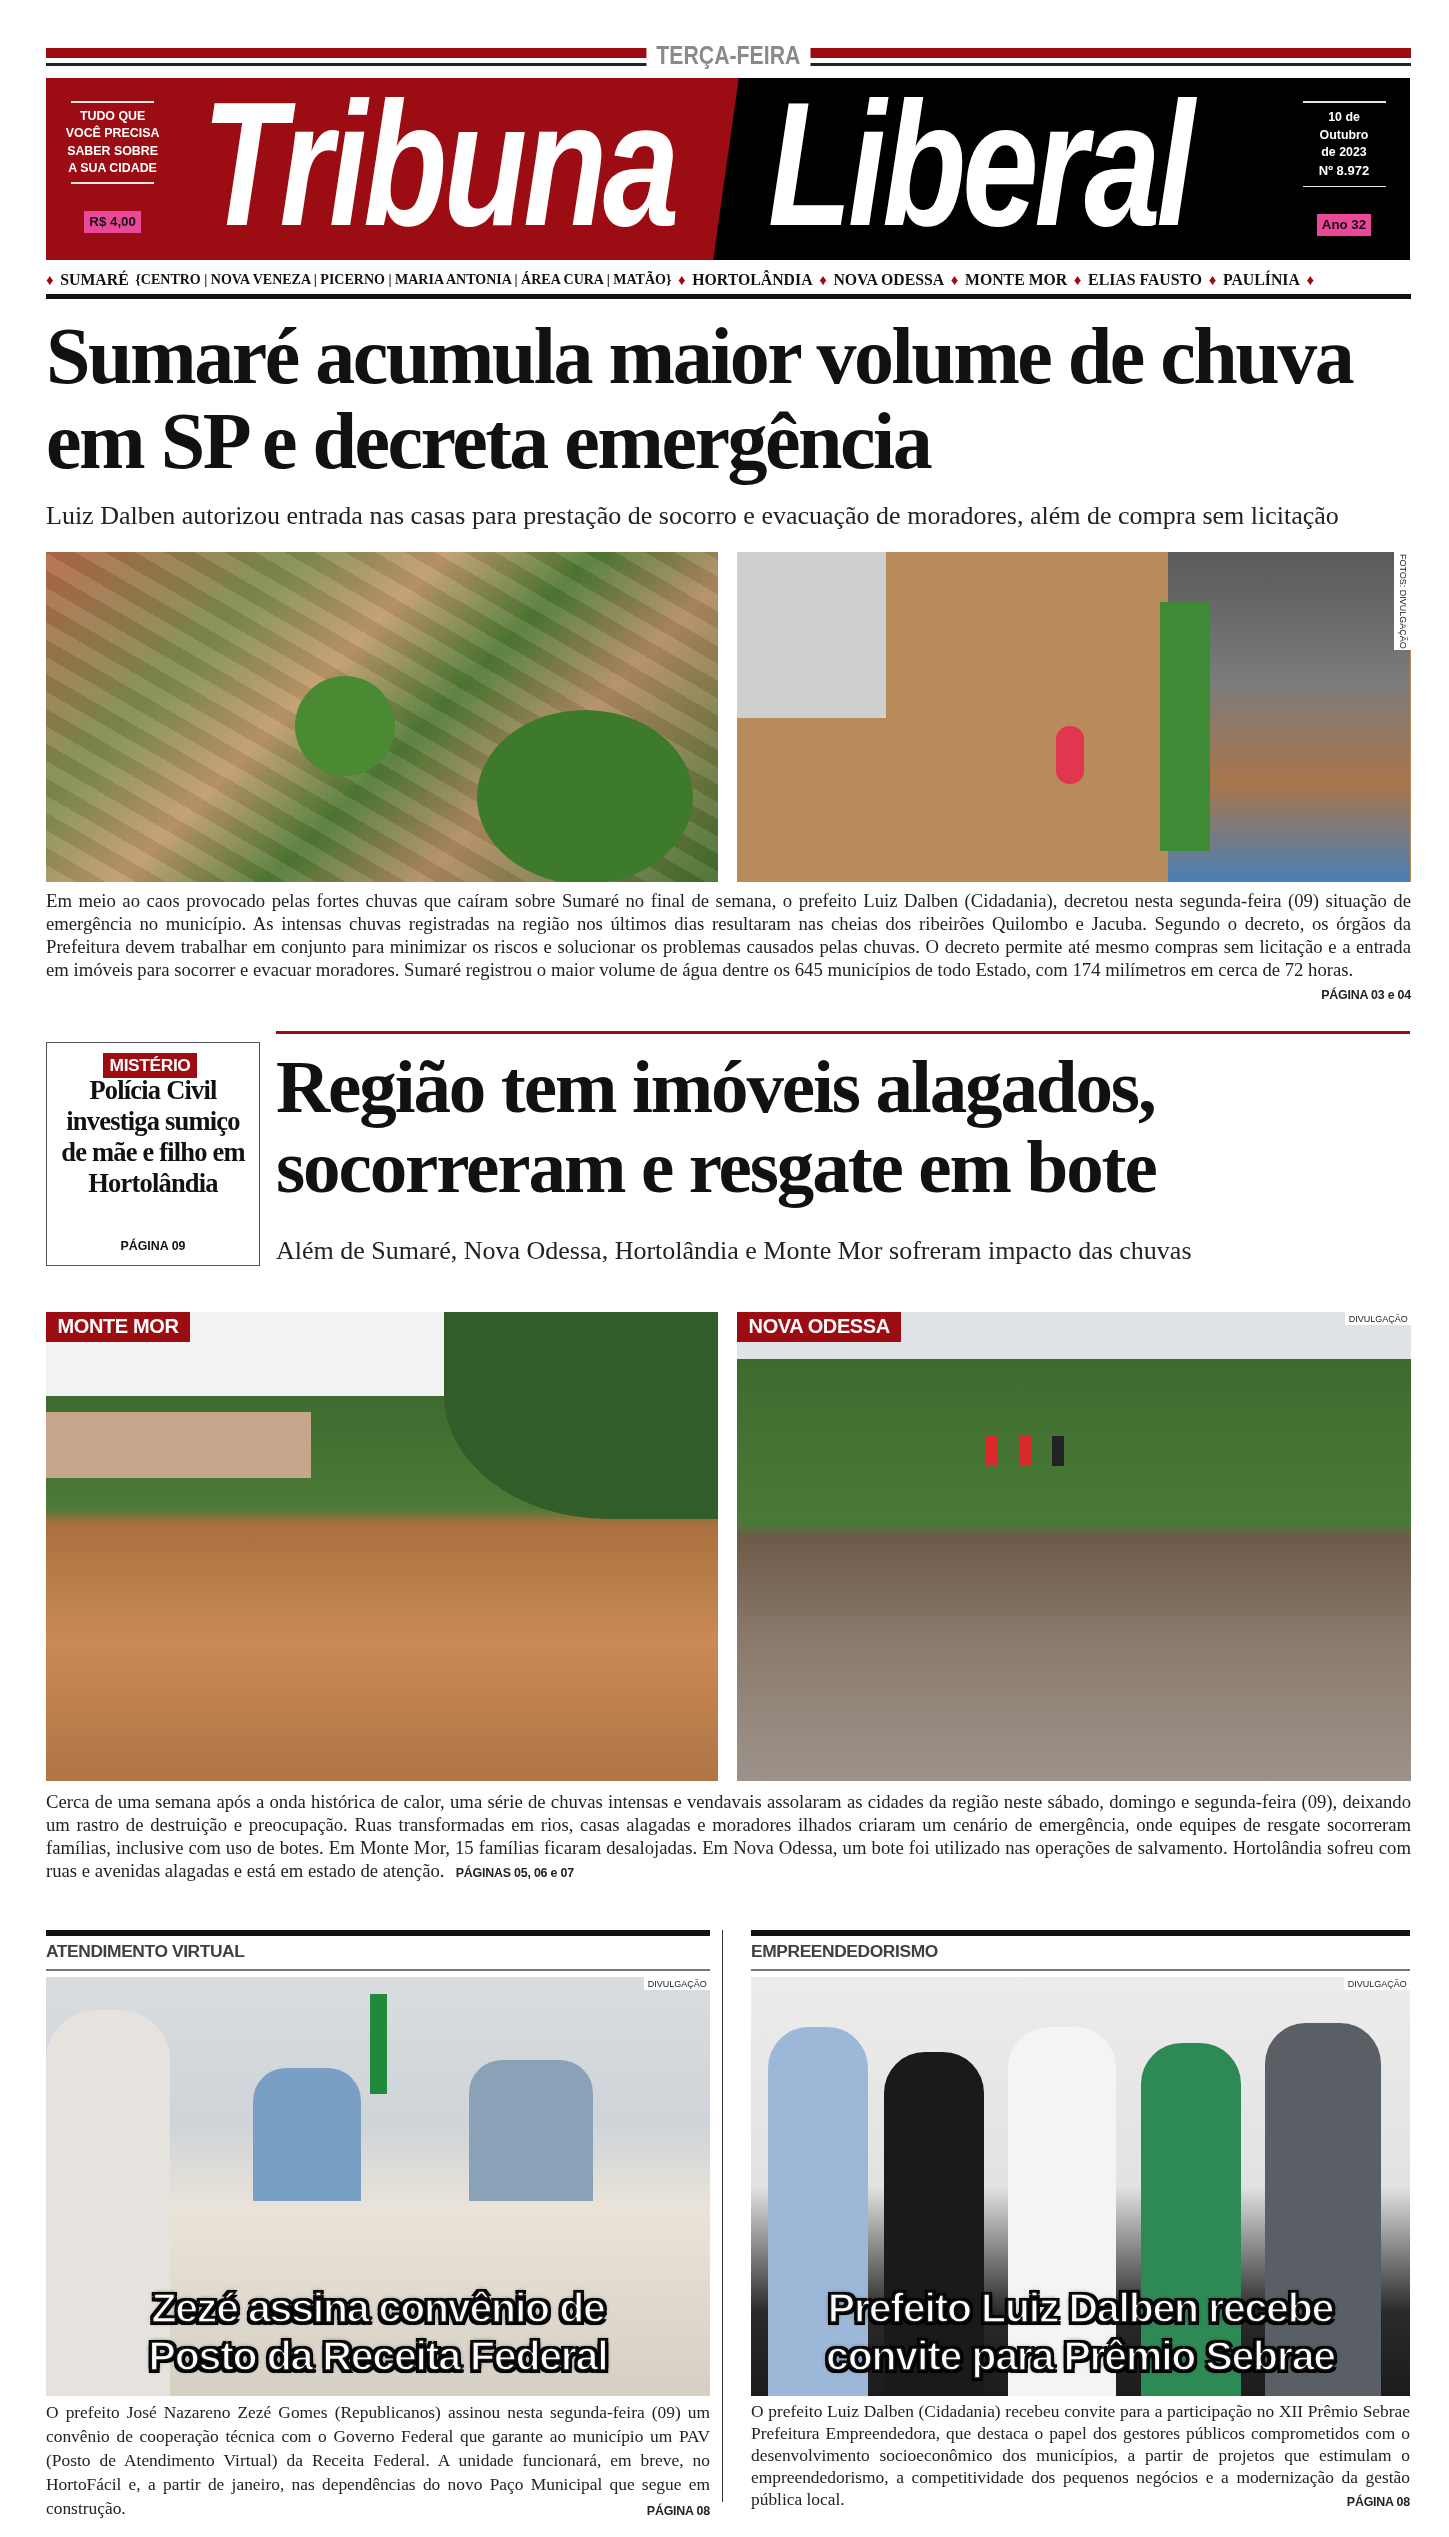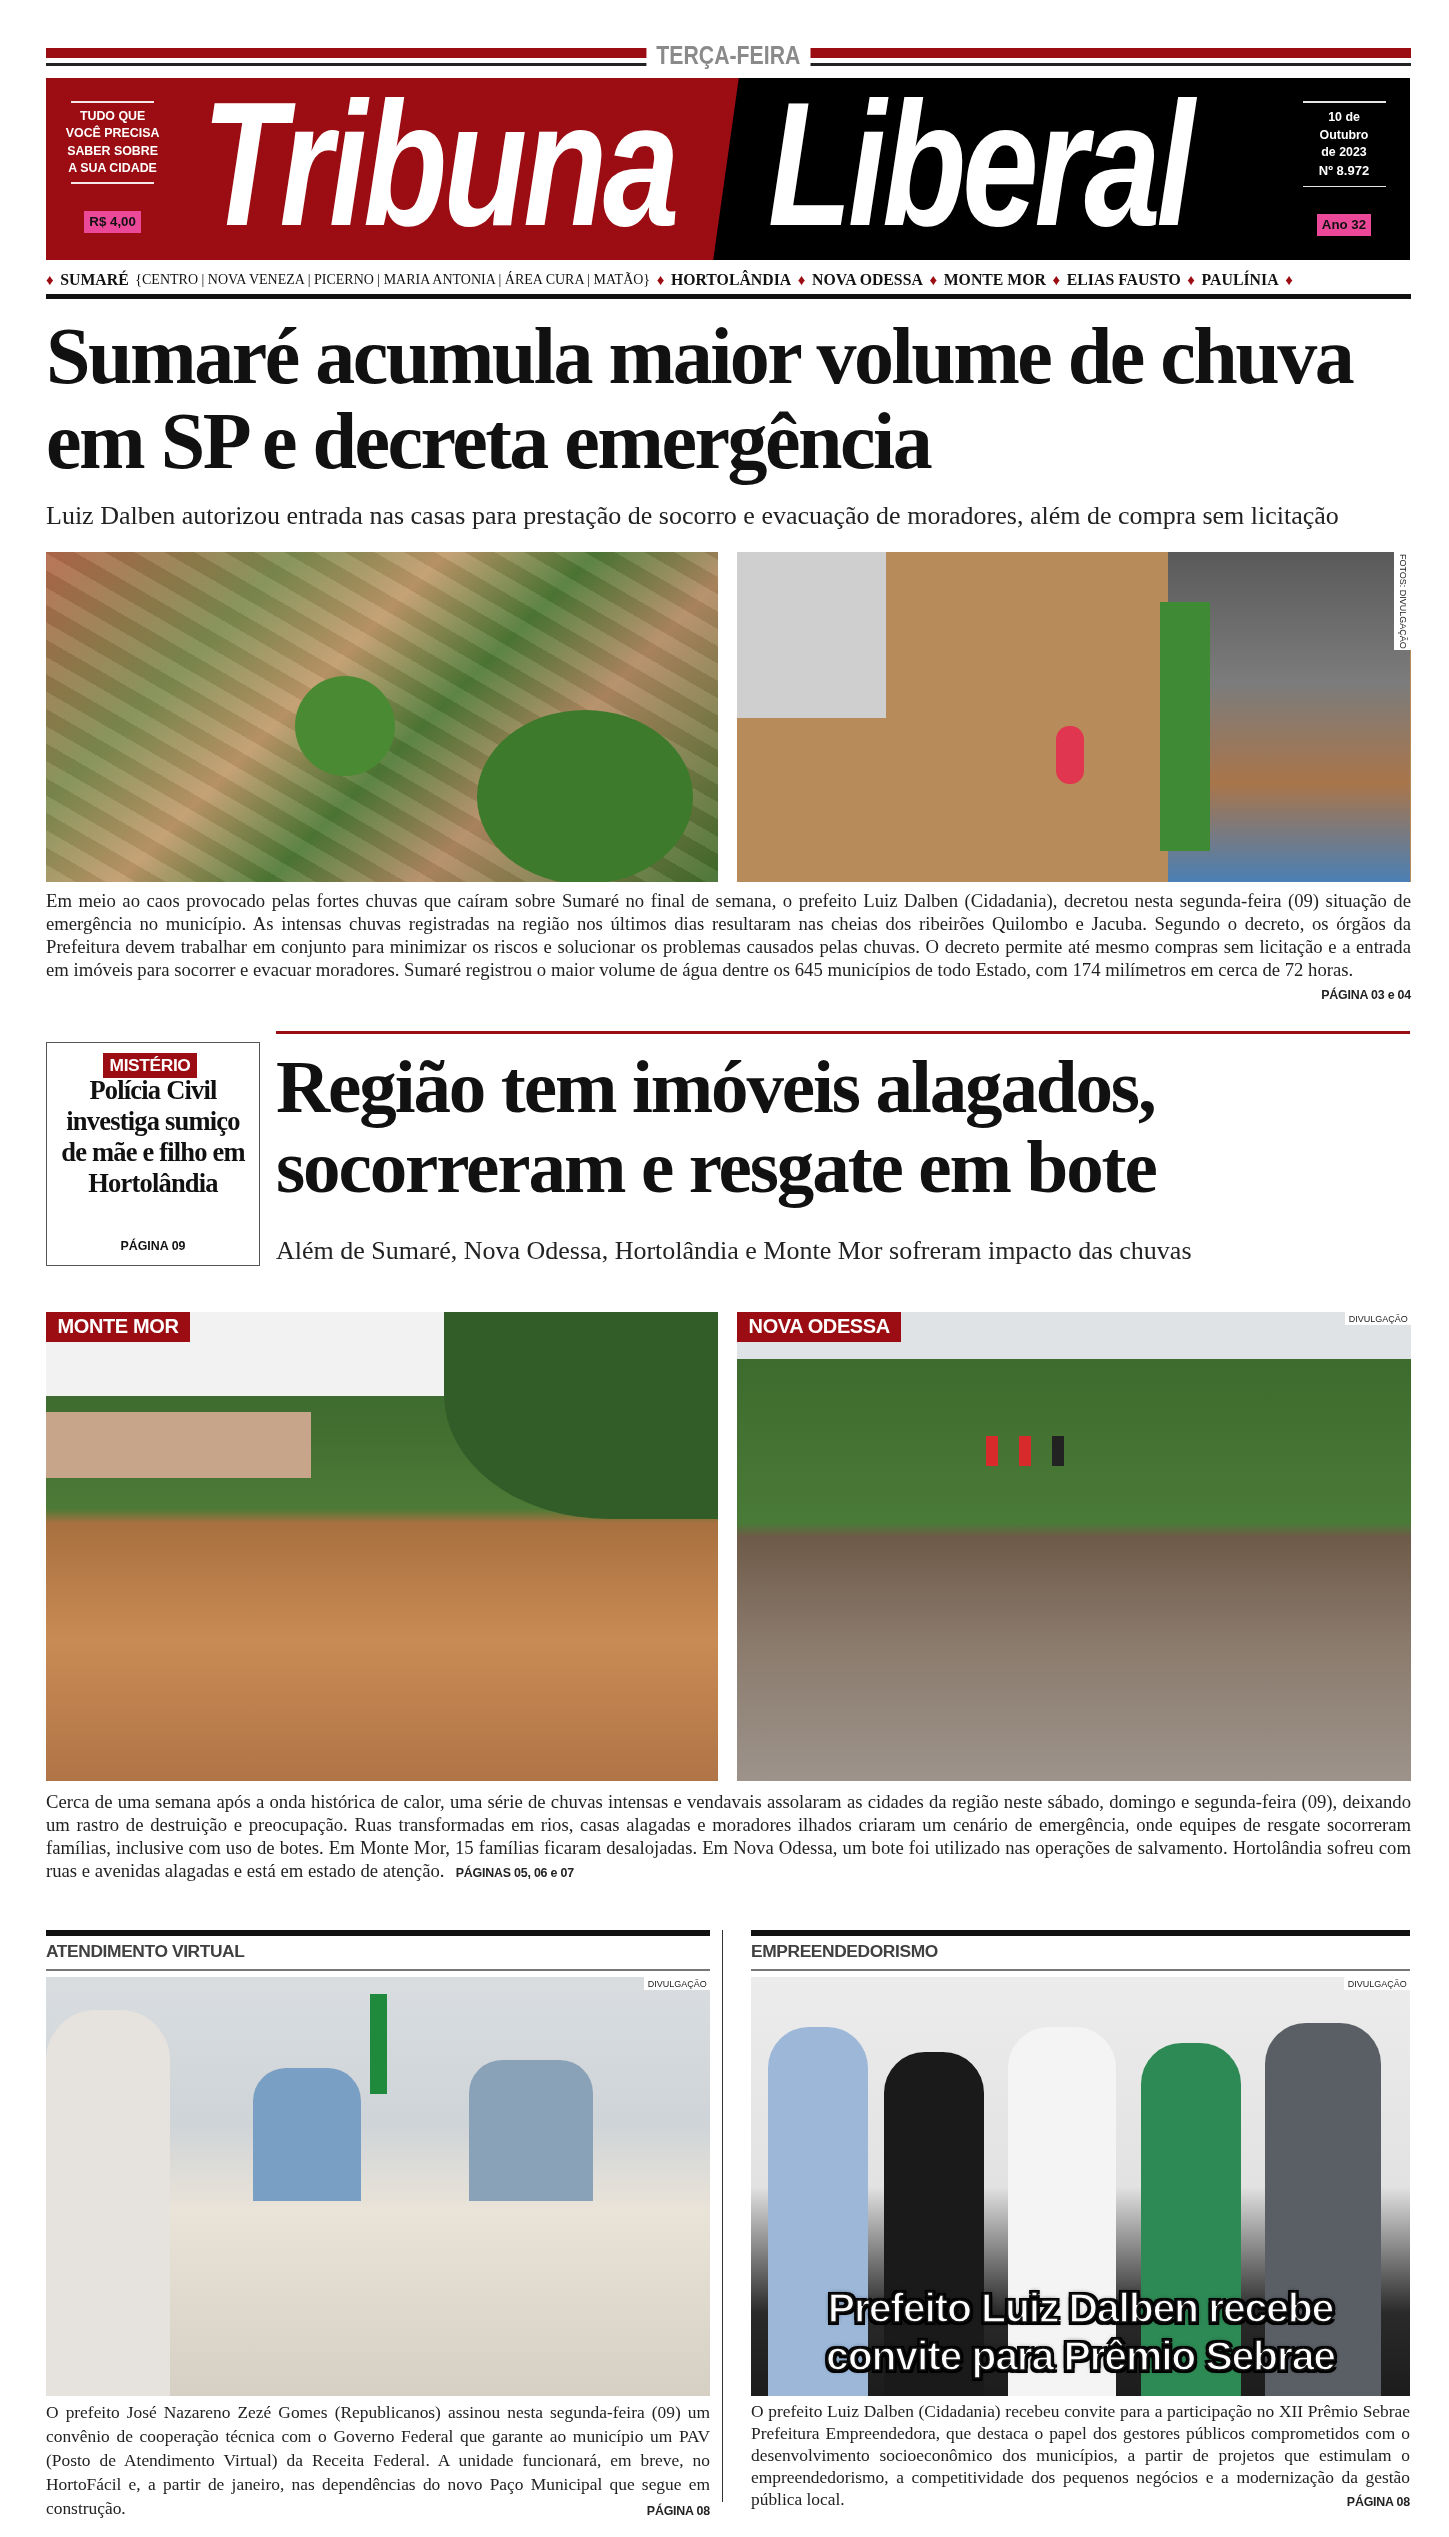--- a/index.html
+++ b/index.html
@@ -18,21 +18,21 @@
   .mast .slant{position:absolute;left:680px;top:0;width:50px;height:182px;background:#000;transform:skewX(-8deg);}
   .mast .title{position:absolute;top:-5px;font-family:"Liberation Sans",sans-serif;font-weight:900;font-style:italic;color:#fff;font-size:176px;line-height:182px;letter-spacing:-5px;transform:scaleX(.78);transform-origin:left top;}
   .mast .t1{left:156px;}
   .mast .t2{left:722px;}
   .side{position:absolute;color:#fff;text-align:center;font-family:"Liberation Sans",sans-serif;font-weight:700;font-size:12.4px;line-height:17.4px;}
   .side .hr{height:1.7px;background:#fff;margin:0 auto;width:83px;opacity:.9;}
   .pricebox{background:#ec4899;color:#111;display:inline-block;padding:2.5px 5px;font-size:13.3px;font-weight:700;}
   
   .nav{left:46px;top:267px;width:1365px;height:26.5px;border-bottom:5px solid #111;font-size:15.8px;font-weight:700;white-space:nowrap;display:flex;align-items:center;gap:6.6px;transform-origin:left center;}
   .nav .dia{color:#9b0d12;font-size:15px;}
-  .nav .sub{font-weight:400;text-align:right;}
+  .nav .sub{font-weight:700;text-align:right;}
   
   .h1{left:46px;top:314px;width:1365px;font-family:"Liberation Serif",serif;font-weight:700;font-size:80px;line-height:85px;letter-spacing:-2.5px;}
   .deck{font-family:"Liberation Serif",serif;font-size:26px;line-height:30px;color:#222;}
   .photo{position:absolute;overflow:hidden;}
   .credit{position:absolute;background:#fff;font-family:"Liberation Sans",sans-serif;font-size:9px;color:#222;padding:1.7px 3.3px;}
   .body{font-family:"Liberation Serif",serif;font-size:18.7px;line-height:23px;color:#222;text-align:justify;}
   .pg{font-family:"Liberation Sans",sans-serif;font-weight:700;font-size:12.4px;letter-spacing:-0.2px;float:right;margin-top:3.3px;}
   .tag{position:absolute;background:#9b0d12;color:#fff;font-family:"Liberation Sans",sans-serif;font-weight:700;font-size:20px;padding:3.3px 11.6px;letter-spacing:-0.4px;}
   .sechead{position:absolute;border-top:6.6px solid #111;border-bottom:2.5px solid #777;height:33px;}
   .sechead span{position:absolute;left:0;top:5px;color:#404040;font-family:"Liberation Sans",sans-serif;font-weight:700;font-size:17.4px;letter-spacing:-0.4px;}
@@ -146,20 +146,24 @@
 <div class="sechead" style="left:46px;top:1930px;width:664px;">
   <span>ATENDIMENTO VIRTUAL</span>
 </div>
 <div class="abs" style="left:722px;top:1930px;width:0.8px;height:572px;background:#333;"></div>
 <div class="photo" style="left:46px;top:1977px;width:664px;height:419px;background:linear-gradient(180deg,#d9dde0 0%,#cfd4d8 35%,#e9e3d8 55%,#d6cfc4 100%);">
   <div style="position:absolute;left:0;top:33px;width:124px;height:386px;background:#e6e3de;border-radius:50px 50px 0 0;"></div>
   <div style="position:absolute;left:207px;top:91px;width:108px;height:133px;background:#7a9fc4;border-radius:33px 33px 0 0;"></div>
   <div style="position:absolute;left:423px;top:83px;width:124px;height:141px;background:#8aa2b8;border-radius:33px 33px 0 0;"></div>
   <div style="position:absolute;left:324px;top:16.6px;width:16.6px;height:100px;background:#1f8a3c;"></div>
   <div class="credit" style="right:0;top:0;">DIVULGAÇÃO</div>
+  <div class="overlay" style="top:307px;">
+    <div>Zezé assina convênio de</div>
+    <div>Posto da Receita Federal</div>
+  </div>
 </div>
 <div class="abs body" style="left:46px;top:2400px;width:664px;font-size:17.4px;line-height:24px;">
   <span>O prefeito José Nazareno Zezé Gomes (Republicanos) assinou nesta segunda-feira (09) um convênio de cooperação técnica com o Governo Federal que garante ao município um PAV (Posto de Atendimento Virtual) da Receita Federal. A unidade funcionará, em breve, no HortoFácil e, a partir de janeiro, nas dependências do novo Paço Municipal que segue em construção.</span>
   <span class="pg">PÁGINA 08</span>
 </div>
 
 <div class="sechead" style="left:751px;top:1930px;width:659px;">
   <span>EMPREENDEDORISMO</span>
 </div>
 <div class="photo" style="left:751px;top:1977px;width:659px;height:419px;background:linear-gradient(180deg,#ececec 0%,#e2e2e2 50%,#2a2a2a 80%,#1c1c1c 100%);">

